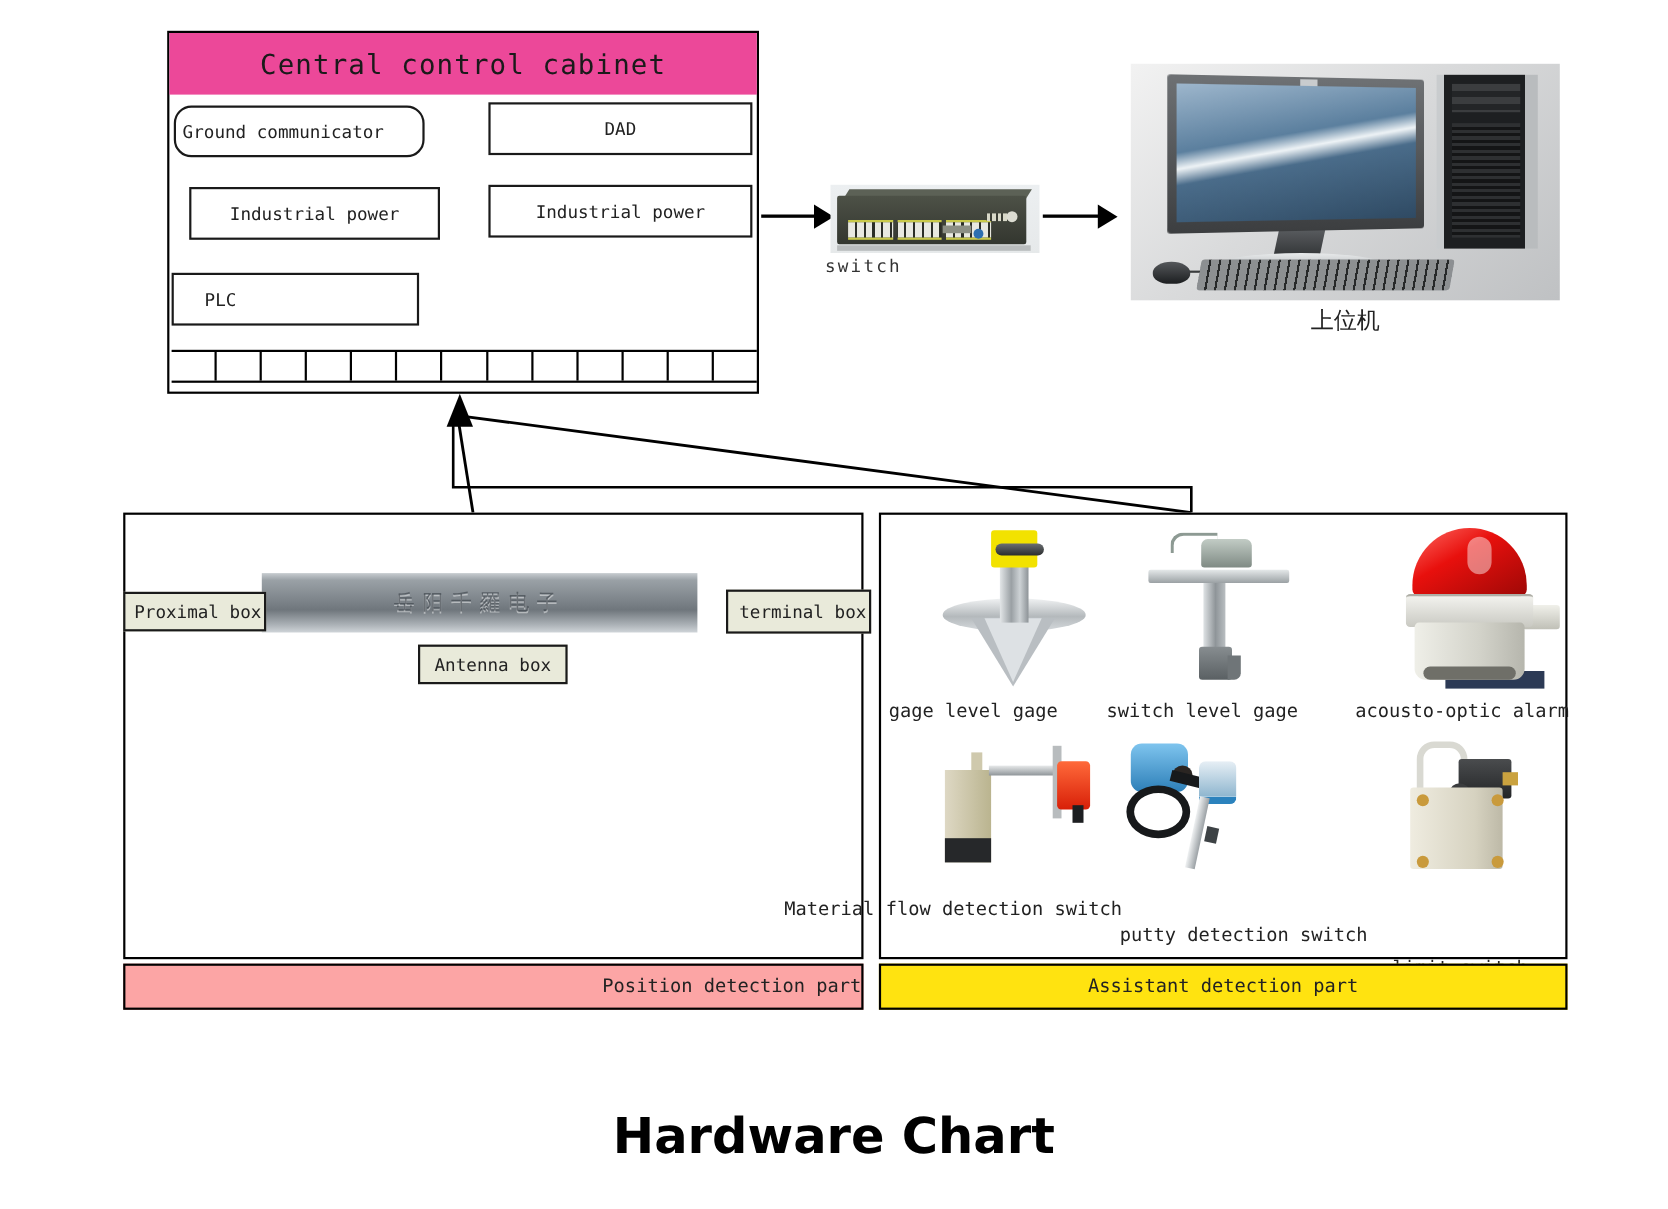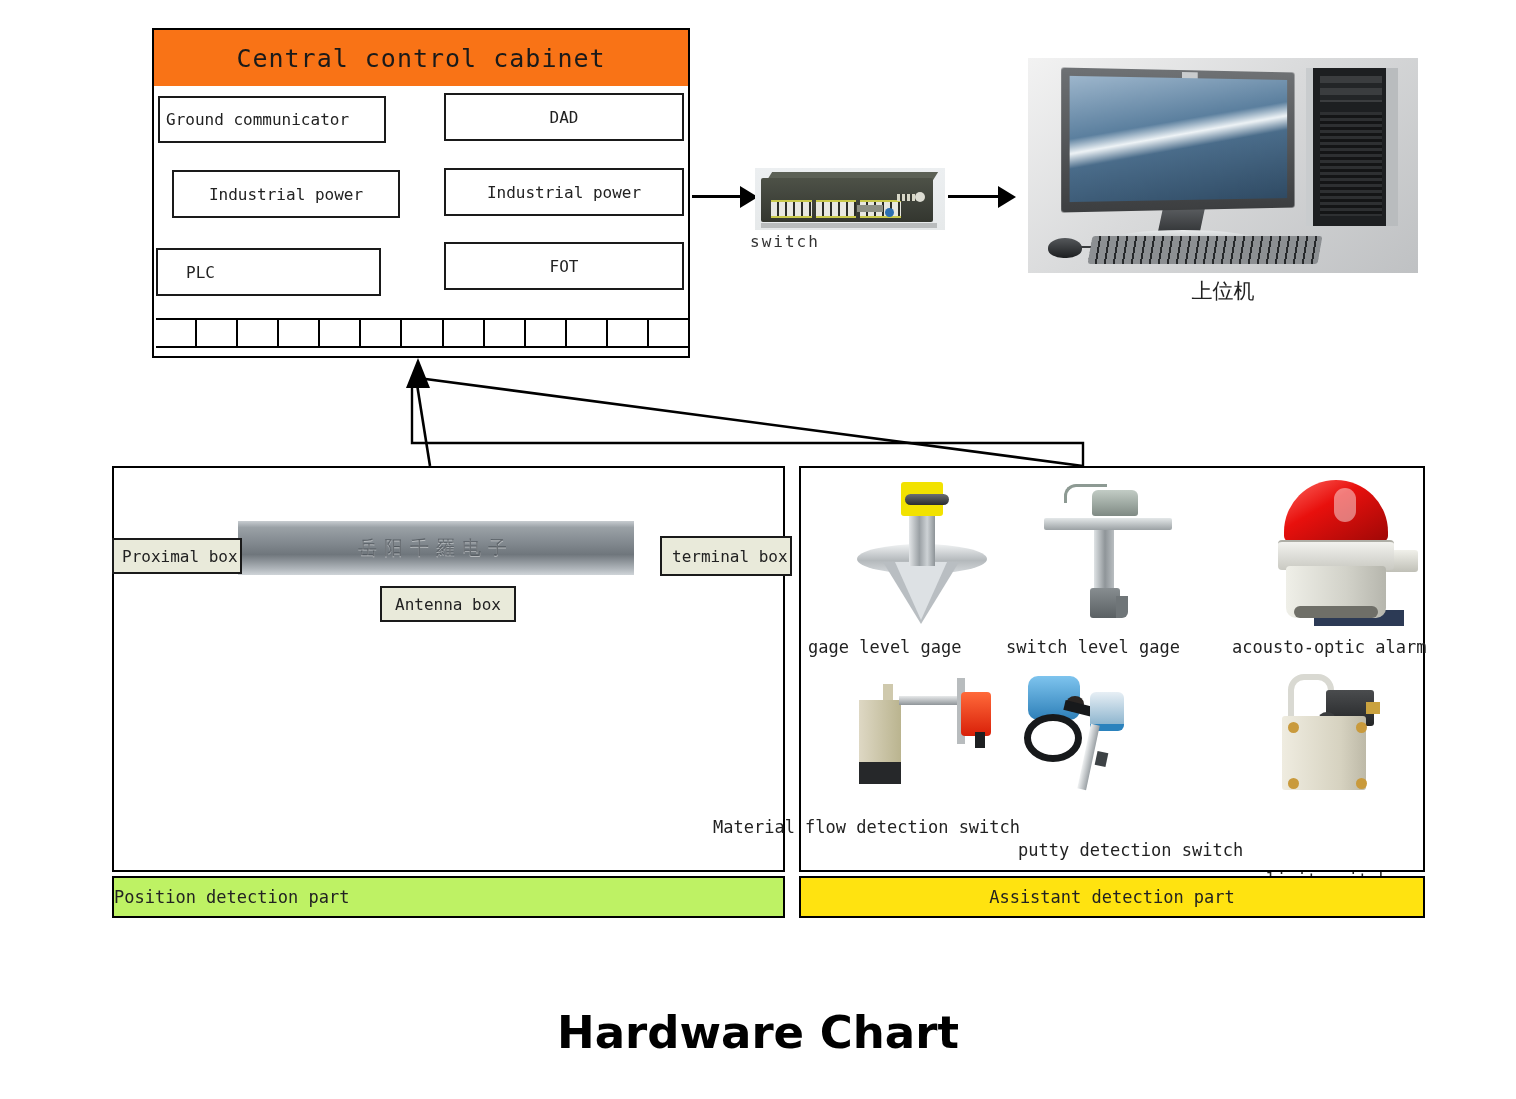--- a/index.html
+++ b/index.html
@@ -2,26 +2,26 @@
 <html><head>
 <meta charset="utf-8">
 <style>
   html,body{margin:0;padding:0;background:#fff;}
   body{width:1516px;height:1099px;position:relative;overflow:hidden;
        font-family:"DejaVu Sans Mono","Liberation Mono",monospace;color:#000;}
   .abs{position:absolute;box-sizing:border-box;}
 
   
   #cabinet{left:152px;top:28px;width:538px;height:330px;border:2px solid #000;background:#fff;}
-  #cab-header{left:0;top:0;width:534px;height:56px;background:#f97316;
+  #cab-header{left:0;top:0;width:534px;height:56px;background:#ec4899;
               display:flex;align-items:center;justify-content:center;}
   #cab-header .t{font-size:25px;letter-spacing:1px;color:#1a1a1a;}
   .cab-mod{border:2px solid #1a1a1a;background:#fff;display:flex;align-items:center;
            justify-content:center;font-size:16px;color:#222;}
-  #m-ground{left:4px;top:66px;width:228px;height:47px;justify-content:flex-start;padding-left:6px;}
+  #m-ground{left:4px;top:66px;width:228px;height:47px;justify-content:flex-start;padding-left:6px;border-radius:16px;}
   #m-dad{left:290px;top:63px;width:240px;height:48px;}
   #m-pow1{left:18px;top:140px;width:228px;height:48px;}
   #m-pow2{left:290px;top:138px;width:240px;height:48px;}
   #m-plc{left:2px;top:218px;width:225px;height:48px;justify-content:flex-start;padding-left:28px;}
   #m-fot{left:290px;top:212px;width:240px;height:48px;}
   #slots{left:2px;top:288px;width:532px;height:30px;border-top:2px solid #000;
          border-bottom:2px solid #000;display:flex;}
   #slots .slot{flex:1 1 0;border-right:2px solid #000;height:100%;}
   #slots .slot:last-child{border-right:none;}
 
@@ -70,22 +70,22 @@
        background:linear-gradient(#6a6d70,#2c2e30);border-radius:3px;transform:skewX(-10deg);
        background-image:repeating-linear-gradient(90deg,#8c8f92 0 7px,#26282a 7px 9px),
                         repeating-linear-gradient(#808386 0 6px,#26282a 6px 8px);}
   .mouse{position:absolute;left:20px;top:180px;width:34px;height:20px;border-radius:50% 50% 45% 45%;
          background:linear-gradient(#55585b,#1c1e20);}
   .mcord{position:absolute;left:52px;top:188px;width:22px;height:2px;background:#3a3c3e;}
 
   
   #panel-left{left:112px;top:466px;width:673px;height:406px;border:2px solid #000;background:#fff;}
   #panel-right{left:799px;top:466px;width:626px;height:406px;border:2px solid #000;background:#fff;}
-  #bar-left{left:112px;top:876px;width:673px;height:42px;background:#bef264;border:2px solid #000;
-            display:flex;align-items:center;justify-content:flex-start;}
+  #bar-left{left:112px;top:876px;width:673px;height:42px;background:#fca5a5;border:2px solid #000;
+            display:flex;align-items:center;justify-content:flex-end;}
   #bar-right{left:799px;top:876px;width:626px;height:42px;background:#FFE310;border:2px solid #000;
              display:flex;align-items:center;justify-content:center;}
   .bar-t{font-size:17px;color:#222;}
 
   
   #rail{left:238px;top:521px;width:396px;height:54px;
         background:linear-gradient(#c7ccd0 0%,#9aa1a6 12%,#7e858b 45%,#6f767c 62%,#aeb4b9 88%,#cfd4d8 100%);
         display:flex;align-items:center;justify-content:center;}
   #rail .engrave{font-family:"DejaVu Sans","Liberation Sans",sans-serif;font-size:19px;
                  color:rgba(60,66,72,.62);letter-spacing:7px;
@@ -208,23 +208,20 @@
   </div>
   <div class="abs cab-mod" id="m-pow1">
     <span>Industrial power</span>
   </div>
   <div class="abs cab-mod" id="m-pow2">
     <span>Industrial power</span>
   </div>
   <div class="abs cab-mod" id="m-plc">
     <span>PLC</span>
   </div>
-  <div class="abs cab-mod" id="m-fot">
-    <span>FOT</span>
-  </div>
 
   <div class="abs" id="slots">
     <div class="slot"></div>
     <div class="slot"></div>
     <div class="slot"></div>
     <div class="slot"></div>
     <div class="slot"></div>
     <div class="slot"></div>
     <div class="slot"></div>
     <div class="slot"></div>

